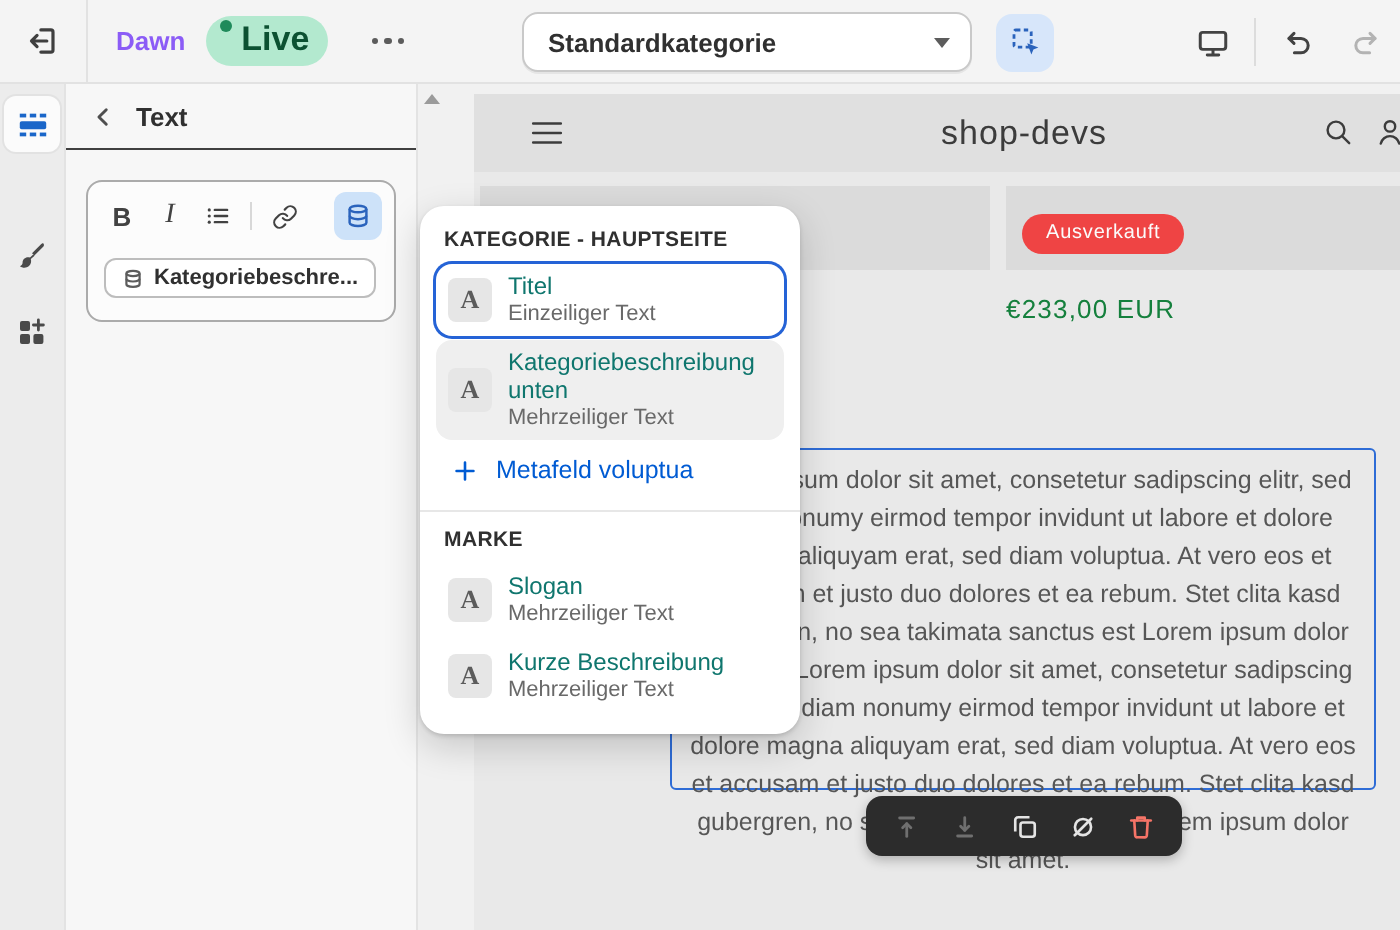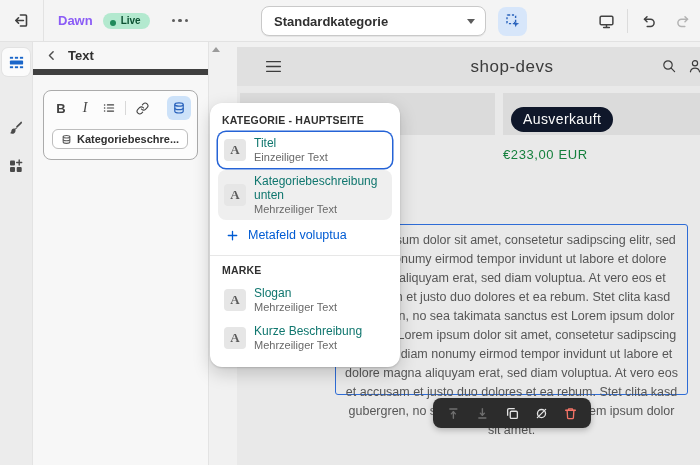--- a/index.html
+++ b/index.html
@@ -7,22 +7,22 @@
   body { font-family:"Liberation Sans", sans-serif; background:#fff; overflow:hidden; }
   .stage { position:relative; width:700px; height:465px; background:#fff; overflow:hidden; }
 
   
   .topbar { position:absolute; left:0; top:0; width:700px; height:42px; background:#f4f4f4;
             border-bottom:1px solid #e2e2e2; display:flex; align-items:center; }
   .tb-left { display:flex; align-items:center; height:100%; }
   .exit-btn { width:44px; height:100%; display:flex; align-items:center; justify-content:center;
               color:#3f3f3f; border-right:1px solid #e2e2e2; cursor:pointer; }
   .theme-name { font-size:13px; font-weight:700; color:#8b5cf6; margin:0 10px 0 14px; }
-  .live-badge { display:inline-flex; align-items:flex-end; gap:5px; background:#b3e9cf; color:#0c5132;
-                font-size:10px; font-weight:600; padding:2px 9px 3px 7px; border-radius:999px; }
+  .live-badge { display:inline-flex; align-items:flex-start; gap:5px; background:#b3e9cf; color:#0c5132;
+                font-size:17px; font-weight:600; padding:2px 9px 3px 7px; border-radius:999px; }
   .live-dot { width:6px; height:6px; border-radius:50%; background:#1f8a5b; }
   .more-btn { display:flex; gap:3px; margin-left:16px; padding:6px; cursor:pointer; }
   .more-btn i { width:3.5px; height:3.5px; border-radius:50%; background:#5c5c5c; }
   .tb-center { position:absolute; left:245px; top:6px; display:flex; align-items:center; gap:12px;margin-left:16px; }
   .page-select { width:225px; height:30px; background:#fff; border:1px solid #c9c9c9; border-radius:8px;
                  box-shadow:0 1px 0 rgba(0,0,0,.06); display:flex; align-items:center;
                  padding:0 10px 0 12px; cursor:pointer; }
   .page-select .val { flex:1; font-size:13px; font-weight:600; color:#303030; white-space:nowrap; overflow:hidden; }
   .caret { width:0; height:0; border-left:4px solid transparent; border-right:4px solid transparent;
            border-top:5px solid #5c5c5c; }
@@ -38,21 +38,21 @@
   .app-sidebar { position:absolute; left:0; top:42px; width:32px; height:423px; background:#ececec;
                  display:flex; flex-direction:column; align-items:center; padding-top:6px; gap:10px; }
   .nav-tile { width:28px; height:28px; border-radius:6px; display:flex; align-items:center;
               justify-content:center; color:#4a4a4a; cursor:pointer; }
   .nav-tile.sel { background:#fbfbfb; color:#1a66c9; box-shadow:0 0 0 1px rgba(0,0,0,.04); }
   .nav-gap { height:18px; }
 
   
   .panel { position:absolute; left:32px; top:42px; width:176px; height:423px; background:#f7f7f7;
            border-left:1px solid #e3e3e3; }
-  .panel-header { height:33px; border-bottom:6px solid #404040; display:flex; align-items:center;
+  .panel-header { height:33px; border-bottom:1px solid #404040; display:flex; align-items:center;
                   padding:0 12px; gap:10px; }
   .back-btn { color:#4f4f4f; display:flex; cursor:pointer; }
   .panel-title { font-size:13px; font-weight:700; color:#303030; }
   .panel-body { padding:15px 10px 0 10px; }
   .field-label { font-size:12px; color:#303030; margin-bottom:6px; }
   .editor-box { border:1px solid #ababab; border-radius:8px; background:#fcfcfc; padding-bottom:10px; }
   .editor-toolbar { display:flex; align-items:center; gap:2px; padding:5px 6px; }
   .fmt-btn { width:22px; height:22px; display:flex; align-items:center; justify-content:center;
              color:#424242; border-radius:5px; cursor:pointer; }
   .fmt-b { font-weight:800; font-size:13px; }
@@ -81,21 +81,21 @@
                  display:flex; align-items:center; }
   .burger { position:absolute; left:28px; top:12px; color:#3c3c3c; cursor:pointer; }
   .store-name { position:absolute; left:275px; top:10px; transform:translateX(-50%); font-size:17px;
                 color:#3c3c3c; letter-spacing:.5px; white-space:nowrap; cursor:pointer; }
   .hdr-ic { position:absolute; top:11px; color:#3c3c3c; cursor:pointer; }
   .hdr-search { left:424px; }
   .hdr-account { left:450px; }
   .ph-block { position:absolute; background:#dbdbdb; }
   .b1 { left:3px; top:46px; width:255px; height:42px; }
   .b2 { left:266px; top:46px; width:197px; height:42px; }
-  .soldout { position:absolute; left:274px; top:60px; background:#0f172a; color:#fbfbfb; font-size:14px;
+  .soldout { position:absolute; left:274px; top:60px; background:#ef4444; color:#fbfbfb; font-size:10px;
              letter-spacing:.4px; padding:4px 12px 5px; border-radius:999px; white-space:nowrap; }
   .price { position:absolute; left:266px; top:100px; font-size:13px; letter-spacing:.6px; color:#15803d; }
   .desc-block { position:absolute; left:98px; top:177px; width:353px; height:171px;
                 border:1.5px solid #2e6cd6; border-radius:3px; padding:6px 8px;
                 font-size:12.5px; line-height:19px; color:#565656; text-align:center; cursor:pointer; }
   .block-toolbar { position:absolute; left:196px; top:351px; height:30px; background:#2c2c2c;
                    border-radius:8px; display:flex; align-items:center; padding:0 9px; gap:5px;
                    box-shadow:0 2px 6px rgba(0,0,0,.25); }
   .bt-btn { width:24px; height:24px; display:flex; align-items:center; justify-content:center;
             color:#e4e4e4; cursor:pointer; border-radius:5px; }

